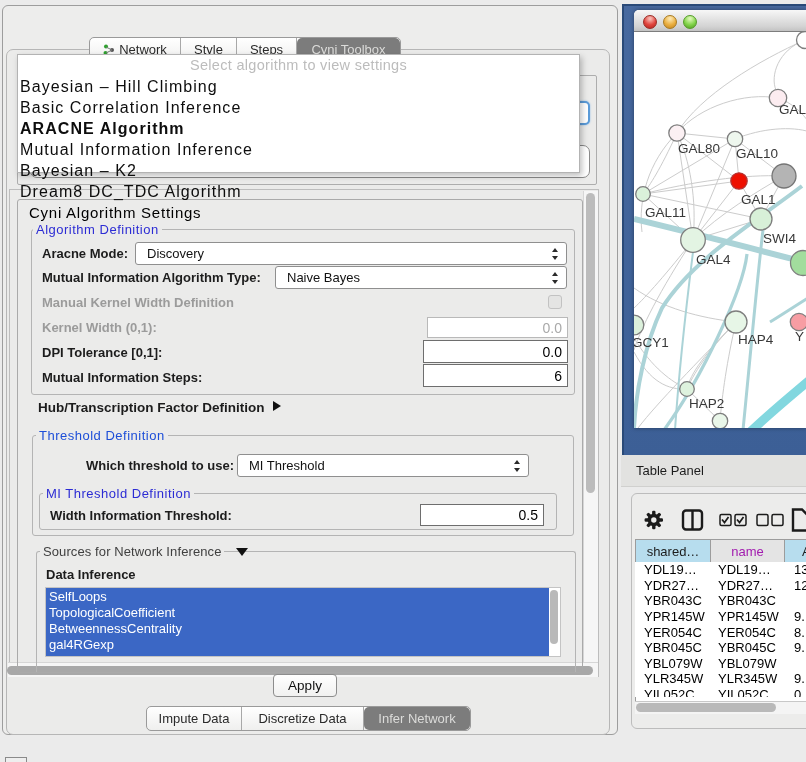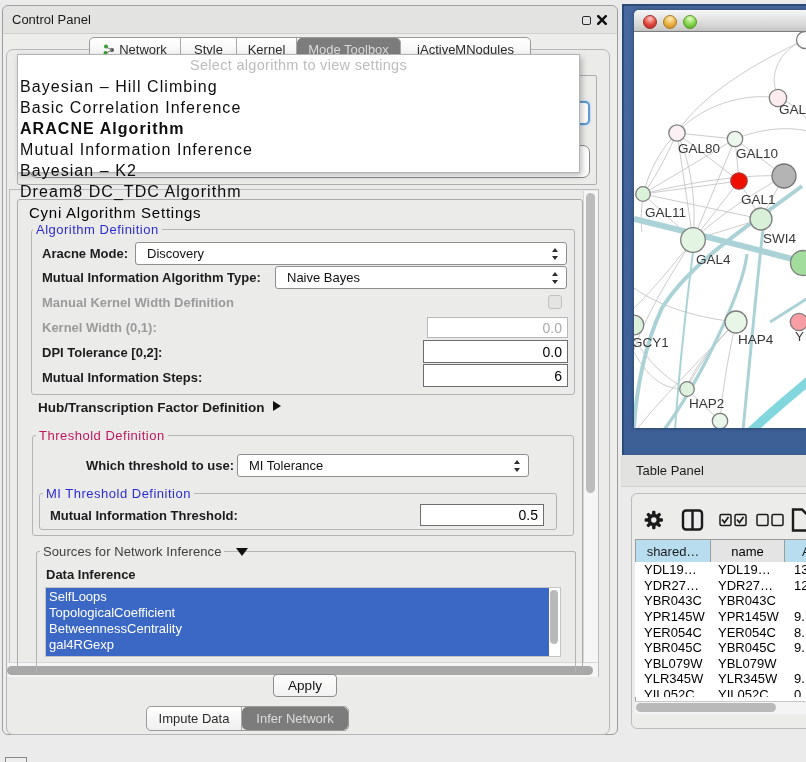--- a/index.html
+++ b/index.html
@@ -142,21 +142,21 @@
   </g>
   <g fill="none" stroke="#1b1b1b" stroke-width="1.5">
     <rect x="117" y="9.5" width="11" height="11" rx="1.5"></rect>
     <rect x="132" y="9.5" width="11" height="11" rx="1.5"></rect>
   </g>
   <path d="M153 4.5 h9 l6 6 v15 h-15 z" fill="none" stroke="#1b1b1b" stroke-width="2.4"></path>
 </svg>
 
 <div class="a" style="left:635px;top:539px;width:171px;height:174px;background:#fff;border-left:1px solid #9c9c9c;border-top:1px solid #9c9c9c;overflow:hidden">
   <div class="a" style="left:0;top:0;width:74px;height:22px;background:#b7ddee;border-right:1px solid #9c9c9c;border-bottom:1px solid #9c9c9c;display:flex;align-items:center;justify-content:center;font-size:13px;color:#1c1c1c">shared…</div>
-  <div class="a" style="left:75px;top:0;width:73px;height:22px;background:#e4e4e4;border-right:1px solid #9c9c9c;border-bottom:1px solid #9c9c9c;display:flex;align-items:center;justify-content:center;font-size:13px;color:#000000">name</div>
+  <div class="a" style="left:75px;top:0;width:73px;height:22px;background:#e4e4e4;border-right:1px solid #9c9c9c;border-bottom:1px solid #9c9c9c;display:flex;align-items:center;justify-content:center;font-size:13px;color:#a21caf">name</div>
   <div class="a" style="left:149px;top:0;width:60px;height:22px;background:#b7ddee;border-bottom:1px solid #9c9c9c;display:flex;align-items:center;padding-left:17px;font-size:13px;color:#1c1c1c">A</div>
 </div>
 <div class="a" id="tablerows" style="left:635px;top:562px;width:171px;height:135px;background:#fff;overflow:hidden;font-size:13px;color:#000">
     <div class="a" style="left:9px;top:0px;height:15.6px;display:flex;align-items:center">YDL19…</div>
     <div class="a" style="left:83px;top:0px;height:15.6px;display:flex;align-items:center">YDL19…</div>
     <div class="a" style="left:159px;top:0px;height:15.6px;display:flex;align-items:center">13</div>
     <div class="a" style="left:9px;top:15.6px;height:15.6px;display:flex;align-items:center">YDR27…</div>
     <div class="a" style="left:83px;top:15.6px;height:15.6px;display:flex;align-items:center">YDR27…</div>
     <div class="a" style="left:159px;top:15.6px;height:15.6px;display:flex;align-items:center">12</div>
     <div class="a" style="left:9px;top:31.2px;height:15.6px;display:flex;align-items:center">YBR043C</div>
@@ -180,41 +180,33 @@
     <div class="a" style="left:9px;top:124.8px;height:15.6px;display:flex;align-items:center">YIL052C</div>
     <div class="a" style="left:83px;top:124.8px;height:15.6px;display:flex;align-items:center">YIL052C</div>
     <div class="a" style="left:159px;top:124.8px;height:15.6px;display:flex;align-items:center">0.</div>
   </div>
 
 <div class="a" style="left:635px;top:701px;width:171px;height:12px;background:#f4f4f4;border-top:1px solid #c8c8c8">
   <div class="a" style="left:1px;top:1px;width:140px;height:9px;background:#b9b9b9;border-radius:5px"></div>
 </div>
 
 <div class="a" style="left:2px;top:5px;width:614px;height:728px;background:#ededec;border:1px solid #9d9d9d;border-radius:6px">
-  <div class="a" style="left:0;top:0;width:100%;height:27px;background:#e3e3e1;border-bottom:1px solid #cfcfcd;border-radius:6px 6px 0 0">
-    <div class="a" style="left:9px;top:0;height:27px;display:flex;align-items:center;font-size:13px;color:#1a1a1a">Control Panel</div>
-    <div class="a" style="left:579px;top:10px;width:7px;height:7px;border:1.5px solid #2a2a2a;border-radius:2px"></div>
-    <svg class="a" style="left:594px;top:9px" width="10" height="10" viewBox="0 0 10 10">
-        <path d="M1.2 1.2 L8.8 8.8 M8.8 1.2 L1.2 8.8" stroke="#111" stroke-width="2.5" stroke-linecap="square"></path>
-      </svg>
-  </div>
 
   <div class="a" style="left:3px;top:43px;width:602px;height:684px;background:#ebebea;border:1px solid #b6b6b6;border-radius:7px"></div>
 
   <div class="seg" style="left:86px;top:31px">
     <div class="s" style="width:90px"><svg width="12" height="12" viewBox="0 0 12 12" style="margin-right:4px">
           <circle cx="3" cy="2.5" r="2" fill="#2da12d"></circle>
           <circle cx="2.5" cy="9" r="2" fill="#2da12d"></circle>
           <circle cx="9" cy="6" r="2" fill="#555"></circle>
           <path d="M3 3 L9 6 L3 9" stroke="#777" stroke-width="1" fill="none"></path>
         </svg>Network</div>
     <div class="s" style="width:55px">Style</div>
-    <div class="s" style="width:59px">Kernel</div>
-    <div class="s sel" style="width:103px">Mode Toolbox</div>
-    <div class="s" style="width:129px">jActiveMNodules</div>
+    <div class="s" style="width:59px">Steps</div>
+    <div class="s sel" style="width:103px">Cyni Toolbox</div>
   </div>
 
   <div class="a" style="left:6px;top:183px;width:588px;height:486px;border:1px solid #bdbdbd;background:#ebebea"></div>
 
   <div class="a" style="left:580px;top:185px;width:14px;height:472px;background:#f6f6f6;border-left:1px solid #d6d6d6">
     <div class="a" style="left:2px;top:2px;width:8.5px;height:300px;background:#bcbcbc;border-radius:5px"></div>
   </div>
 
   <div class="a" style="left:5px;top:656px;width:590px;height:14px;background:#f6f6f6;border-top:1px solid #d6d6d6">
     <div class="a" style="left:-1px;top:2.5px;width:586px;height:9.5px;background:#a8a8a8;border-radius:5px"></div>
@@ -248,65 +240,66 @@
     </div>
 
   <div class="g a" style="left:42px;top:295px">Manual Kernel Width Definition</div>
   <div class="a" style="left:548px;top:295px;width:12px;height:12px;background:#e4e4e3;border:1px solid #c2c2c2;border-radius:3px"></div>
 
   <div class="g a" style="left:42px;top:320px">Kernel Width (0,1):</div>
   <div class="field" style="left:427px;top:317px;width:139px;height:19px;border-color:#b9b9b9;color:#a9a9a9">
       <span class="v">0.0</span>
     </div>
 
-  <div class="b a" style="left:42px;top:345px">DPI Tolerance [0,2]:</div>
+  <div class="b a" style="left:42px;top:345px">DPI Tolerance [0,1]:</div>
   <div class="field" style="left:423px;top:340px;width:143px;height:21px">
       <span class="v">0.0</span>
     </div>
 
   <div class="b a" style="left:42px;top:370px">Mutual Information Steps:</div>
   <div class="field" style="left:423px;top:364px;width:143px;height:21px">
       <span class="v">6</span>
     </div>
 
   <div class="b a" style="left:38px;top:400px;font-size:13.5px">Hub/Transcription Factor Definition</div>
   <div class="a" style="left:273px;top:401px;width:0;height:0;border-top:5px solid transparent;border-bottom:5px solid transparent;border-left:8px solid #111"></div>
 
   <div class="grp" style="left:32px;top:435px;width:540px;height:99px"></div>
-  <div class="grplab" style="left:36px;top:428px;color:#be185d">Threshold Definition</div>
+  <div class="grplab" style="left:36px;top:428px;color:#1d4ed8">Threshold Definition</div>
 
   <div class="b a" style="right:572px;top:458px">Which threshold to use:</div>
   <div class="combo" style="left:237px;top:454px;width:290px;height:21px">
-      <span class="tx">MI Tolerance</span>
+      <span class="tx">MI Threshold</span>
       <span class="step"></span>
     </div>
 
   <div class="grp" style="left:39px;top:493px;width:516px;height:35px"></div>
   <div class="grplab" style="left:43px;top:486px;color:#2c2cd4">MI Threshold Definition</div>
 
-  <div class="b a" style="left:50px;top:508px">Mutual Information Threshold:</div>
+  <div class="b a" style="left:50px;top:508px">Width Information Threshold:</div>
   <div class="field" style="left:420px;top:504px;width:122px;height:20px">
       <span class="v">0.5</span>
     </div>
 
   <div class="grp" style="left:36px;top:551px;width:538px;height:120px;border-bottom:none;border-radius:3px 3px 0 0"></div>
   <div class="grplab" style="left:40px;top:544px;color:#404040;font-size:13px;letter-spacing:.1px">Sources for Network Inference</div>
   <div class="a" style="left:236px;top:548px;width:0;height:0;border-left:6.5px solid transparent;border-right:6.5px solid transparent;border-top:8px solid #111"></div>
 
   <div class="b a" style="left:46px;top:567px">Data Inference</div>
   <div class="a" style="left:45px;top:587px;width:514px;height:68px;background:#fff;border:1px solid #c4c4c4;overflow:hidden">
     <div class="a" style="left:0;top:0;width:500px;height:68px;background:#3b67c5;color:#fff;font-size:13px;line-height:16px;padding:1px 0 0 3px">SelfLoops<br>TopologicalCoefficient<br>BetweennessCentrality<br>gal4RGexp</div>
     <div class="a" style="left:504px;top:2px;width:8px;height:54px;background:#b9b9b9;border-radius:4px"></div>
   </div>
 </div>
 
 <div class="a" style="left:273px;top:674px;width:62px;height:21px;background:linear-gradient(#ffffff,#f1f1f0);border:1px solid #8d8d8d;border-radius:4px;display:flex;align-items:center;justify-content:center;font-size:13.5px;color:#111">Apply</div>
 
 <div class="seg" style="left:146px;top:706px">
   <div class="s" style="width:94px">Impute Data</div>
+  <div class="s" style="width:121px">Discretize Data</div>
   <div class="s sel" style="width:106px">Infer Network</div>
 </div>
 
 <div class="a" style="left:5px;top:757px;width:20px;height:10px;border:1.5px solid #8a8a8a;background:#eee"></div>
 
 <div class="a" style="left:17px;top:54px;width:561px;height:117px;background:#fff;border:1px solid #b3b3b3;box-shadow:2px 3px 6px rgba(0,0,0,.25)">
   <div class="a" style="left:0;top:2px;width:100%;text-align:center;font-size:14.5px;color:#bcbcbc;letter-spacing:.3px">Select algorithm to view settings</div>
   <div class="a" style="left:2px;top:21px;font-size:16px;letter-spacing:1.05px;color:#0d0d0d;line-height:21px;white-space:nowrap">
     Bayesian – Hill Climbing<br>
     Basic Correlation Inference<br>

